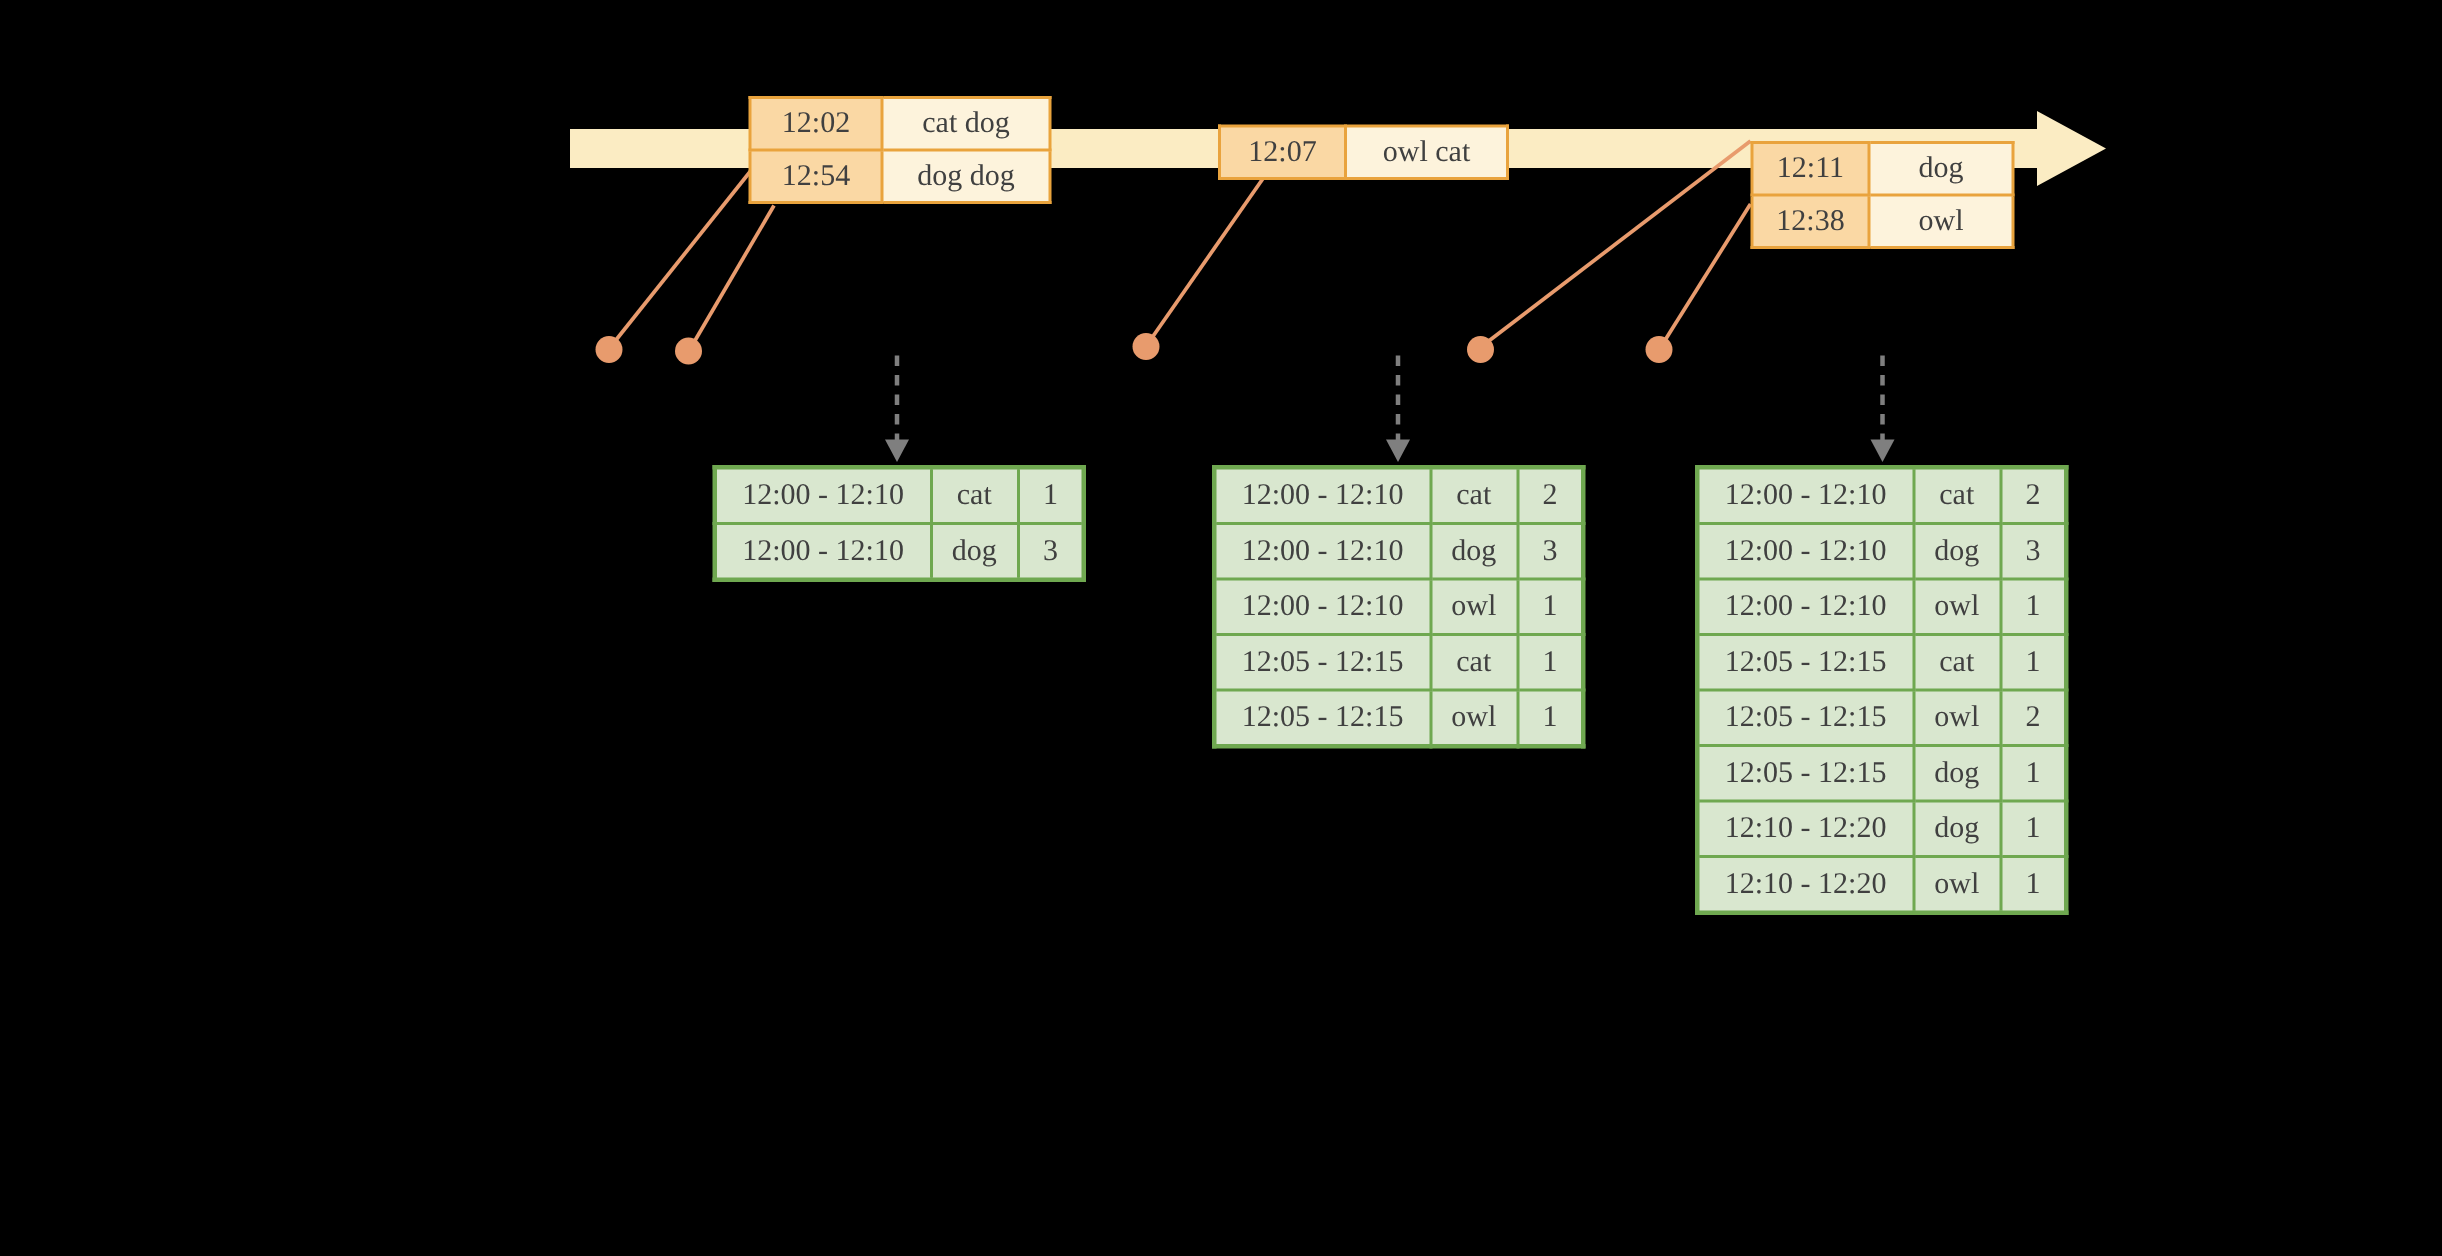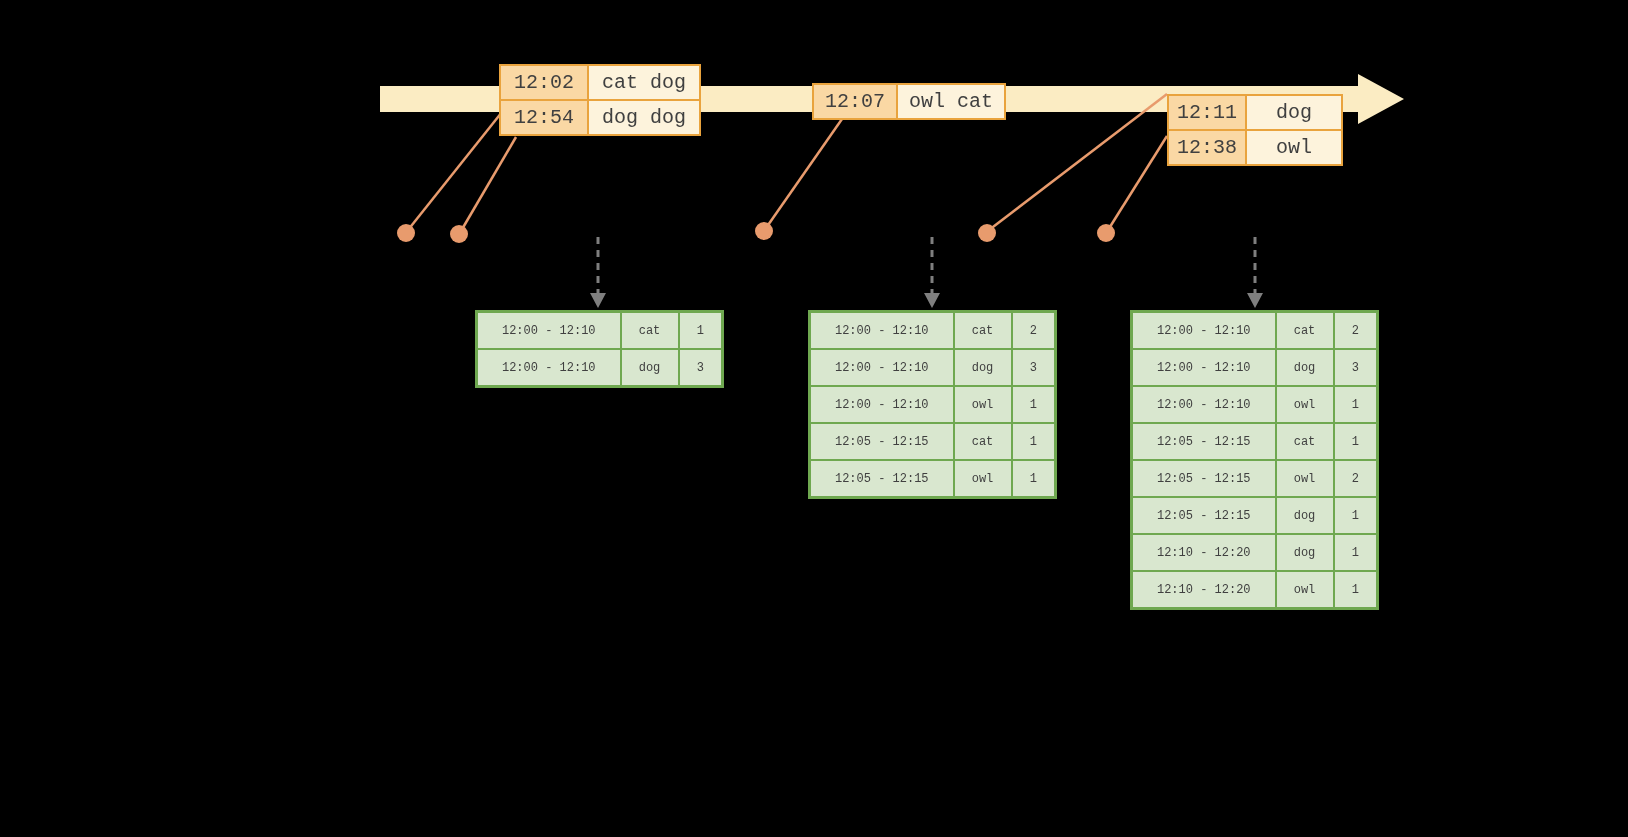--- a/index.html
+++ b/index.html
@@ -6,21 +6,21 @@
     margin: 0;
     padding: 0;
     background: #000000;
   }
   .canvas {
     position: relative;
     width: 1628px;
     height: 837px;
     background: #000000;
     overflow: hidden;
-    font-family: Liberation Mono, monospace;
+    font-family: Liberation Serif, serif;
   }
   .layer {
     position: absolute;
     left: 0;
     top: 0;
   }
   table {
     position: absolute;
     border-collapse: collapse;
   }
@@ -38,21 +38,21 @@
   }
   .event-table td.time { background: #FAD8A4; }
   .event-table td.val  { background: #FDF3DC; }
 
   .result-table {
     border: 3px solid #6FA850;
   }
   .result-table td {
     border: 2px solid #6FA850;
     background: #D9E7CF;
-    font-size: 12px;
+    font-size: 20px;
     color: #404040;
     text-align: center;
     vertical-align: middle;
     height: 35px;
     padding: 0 4px;
   }
 </style>
 </head>
 <body>
 

